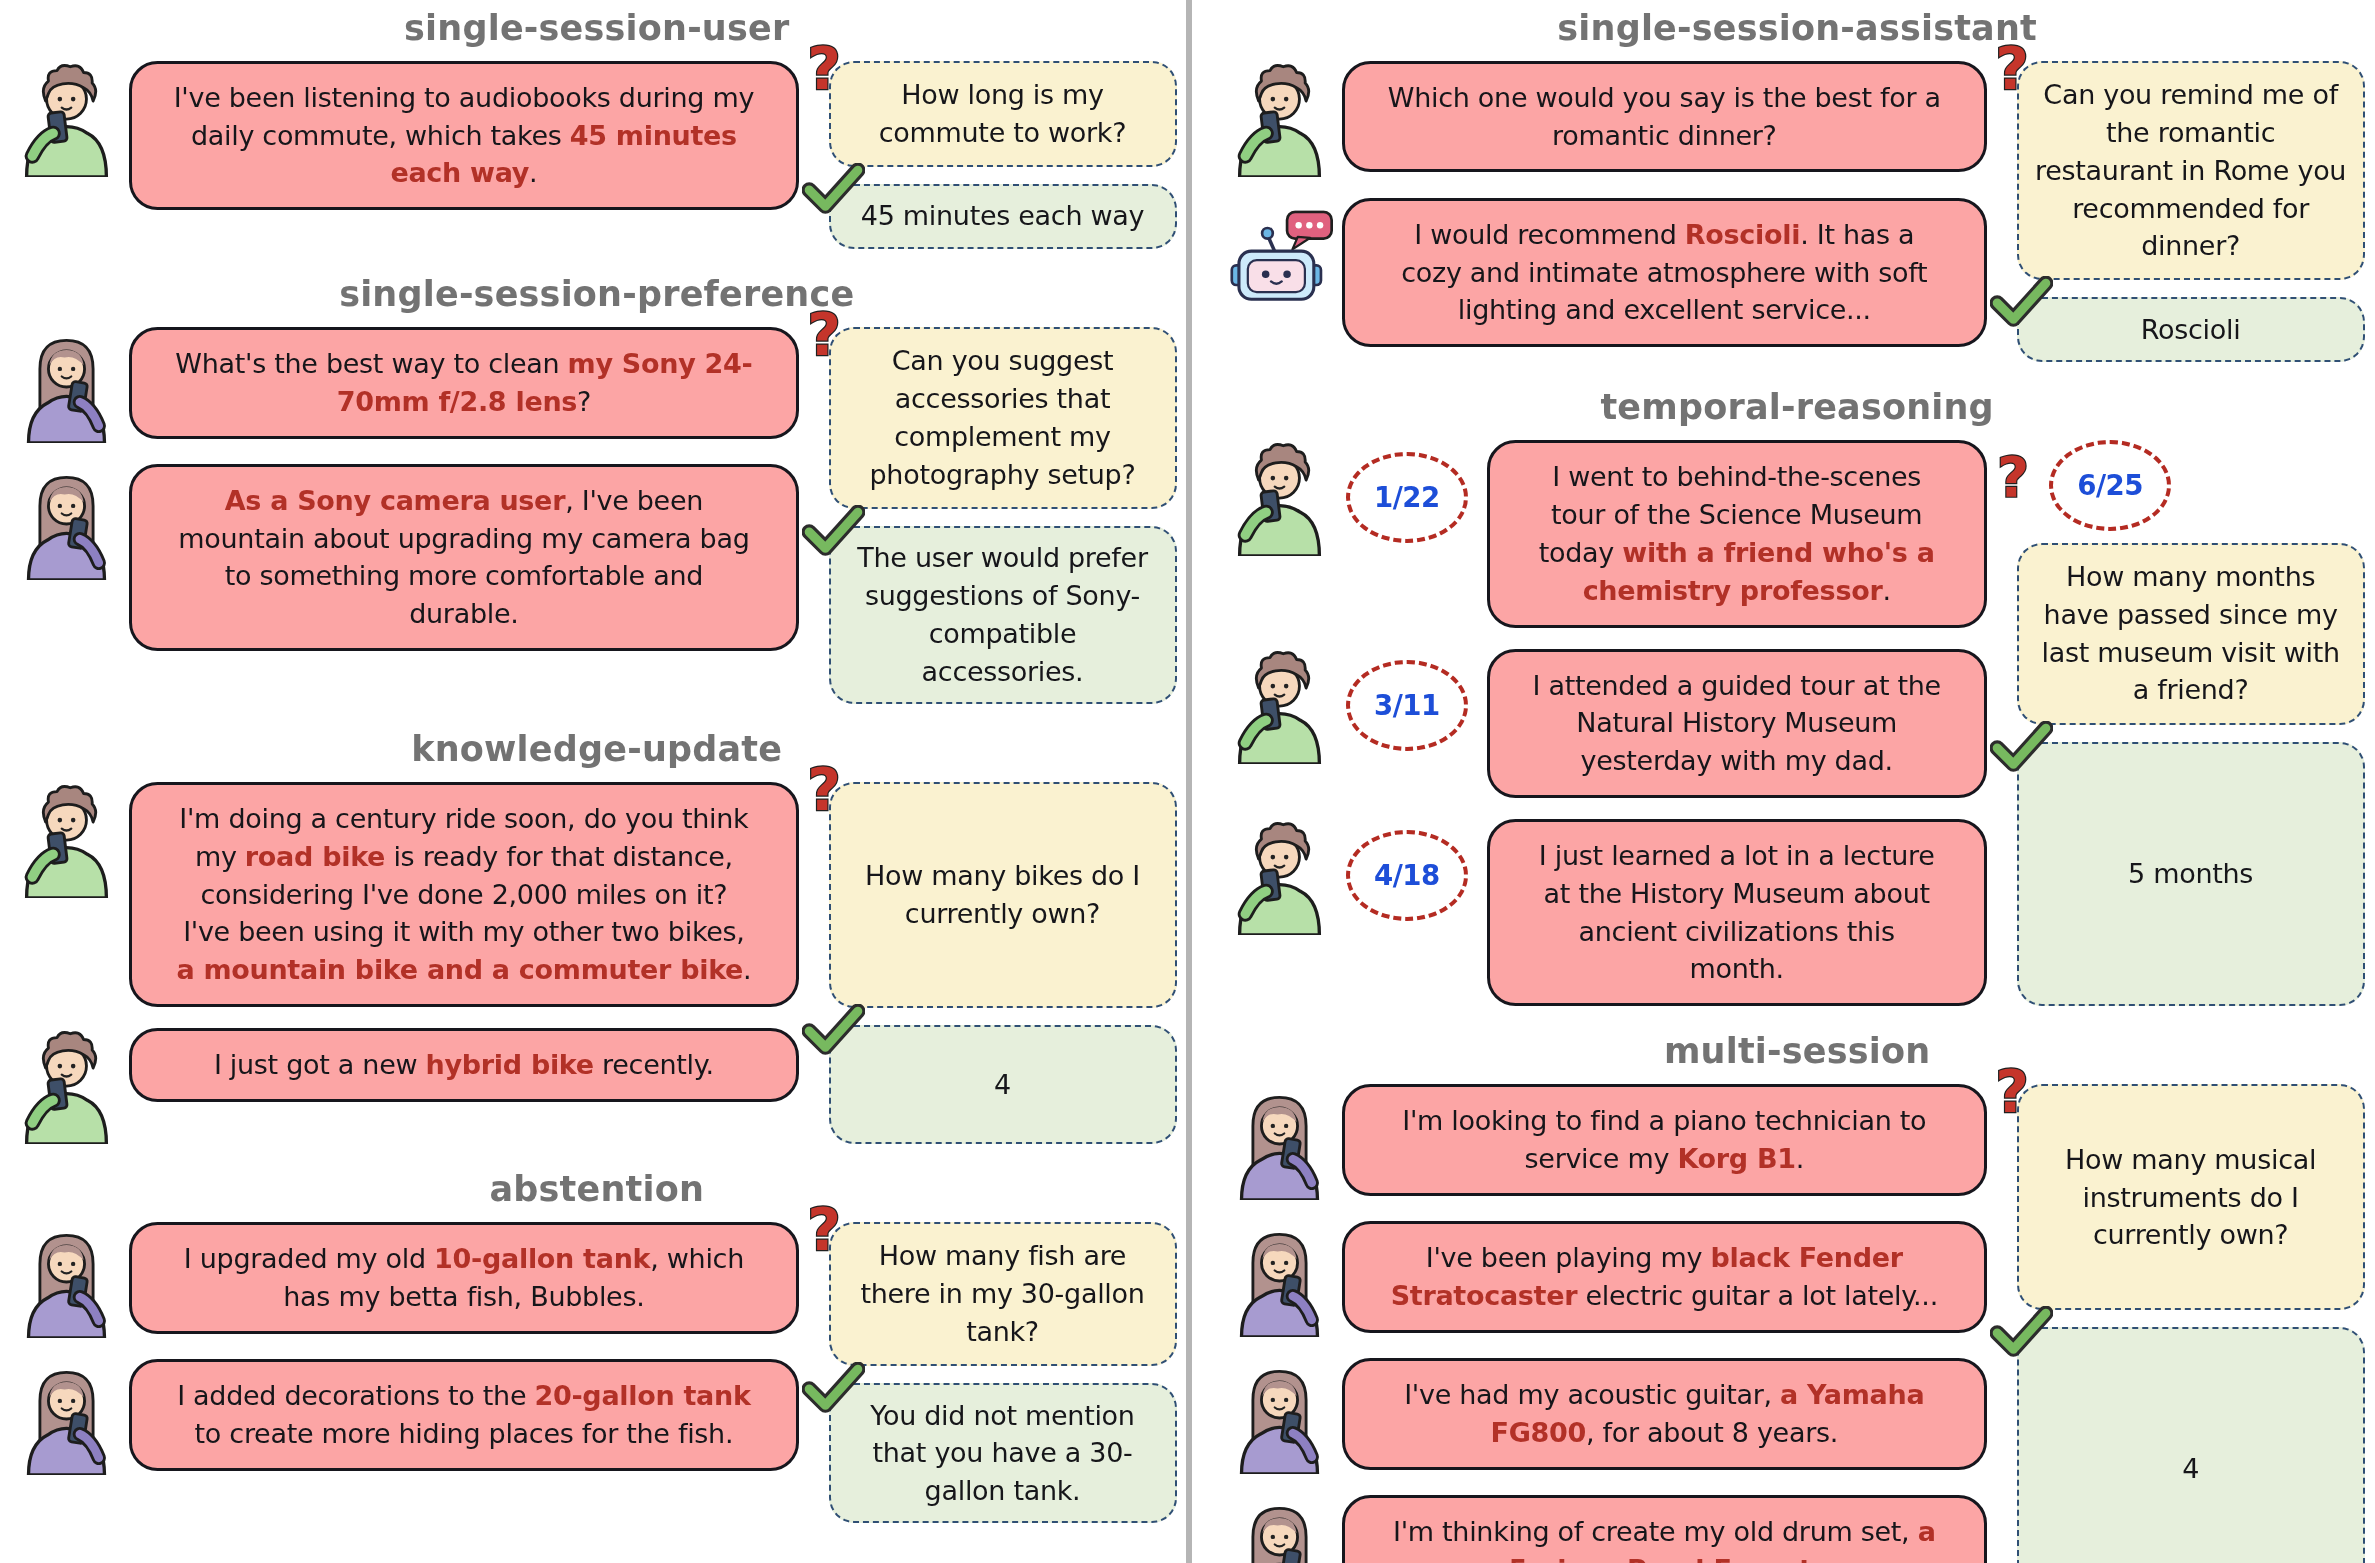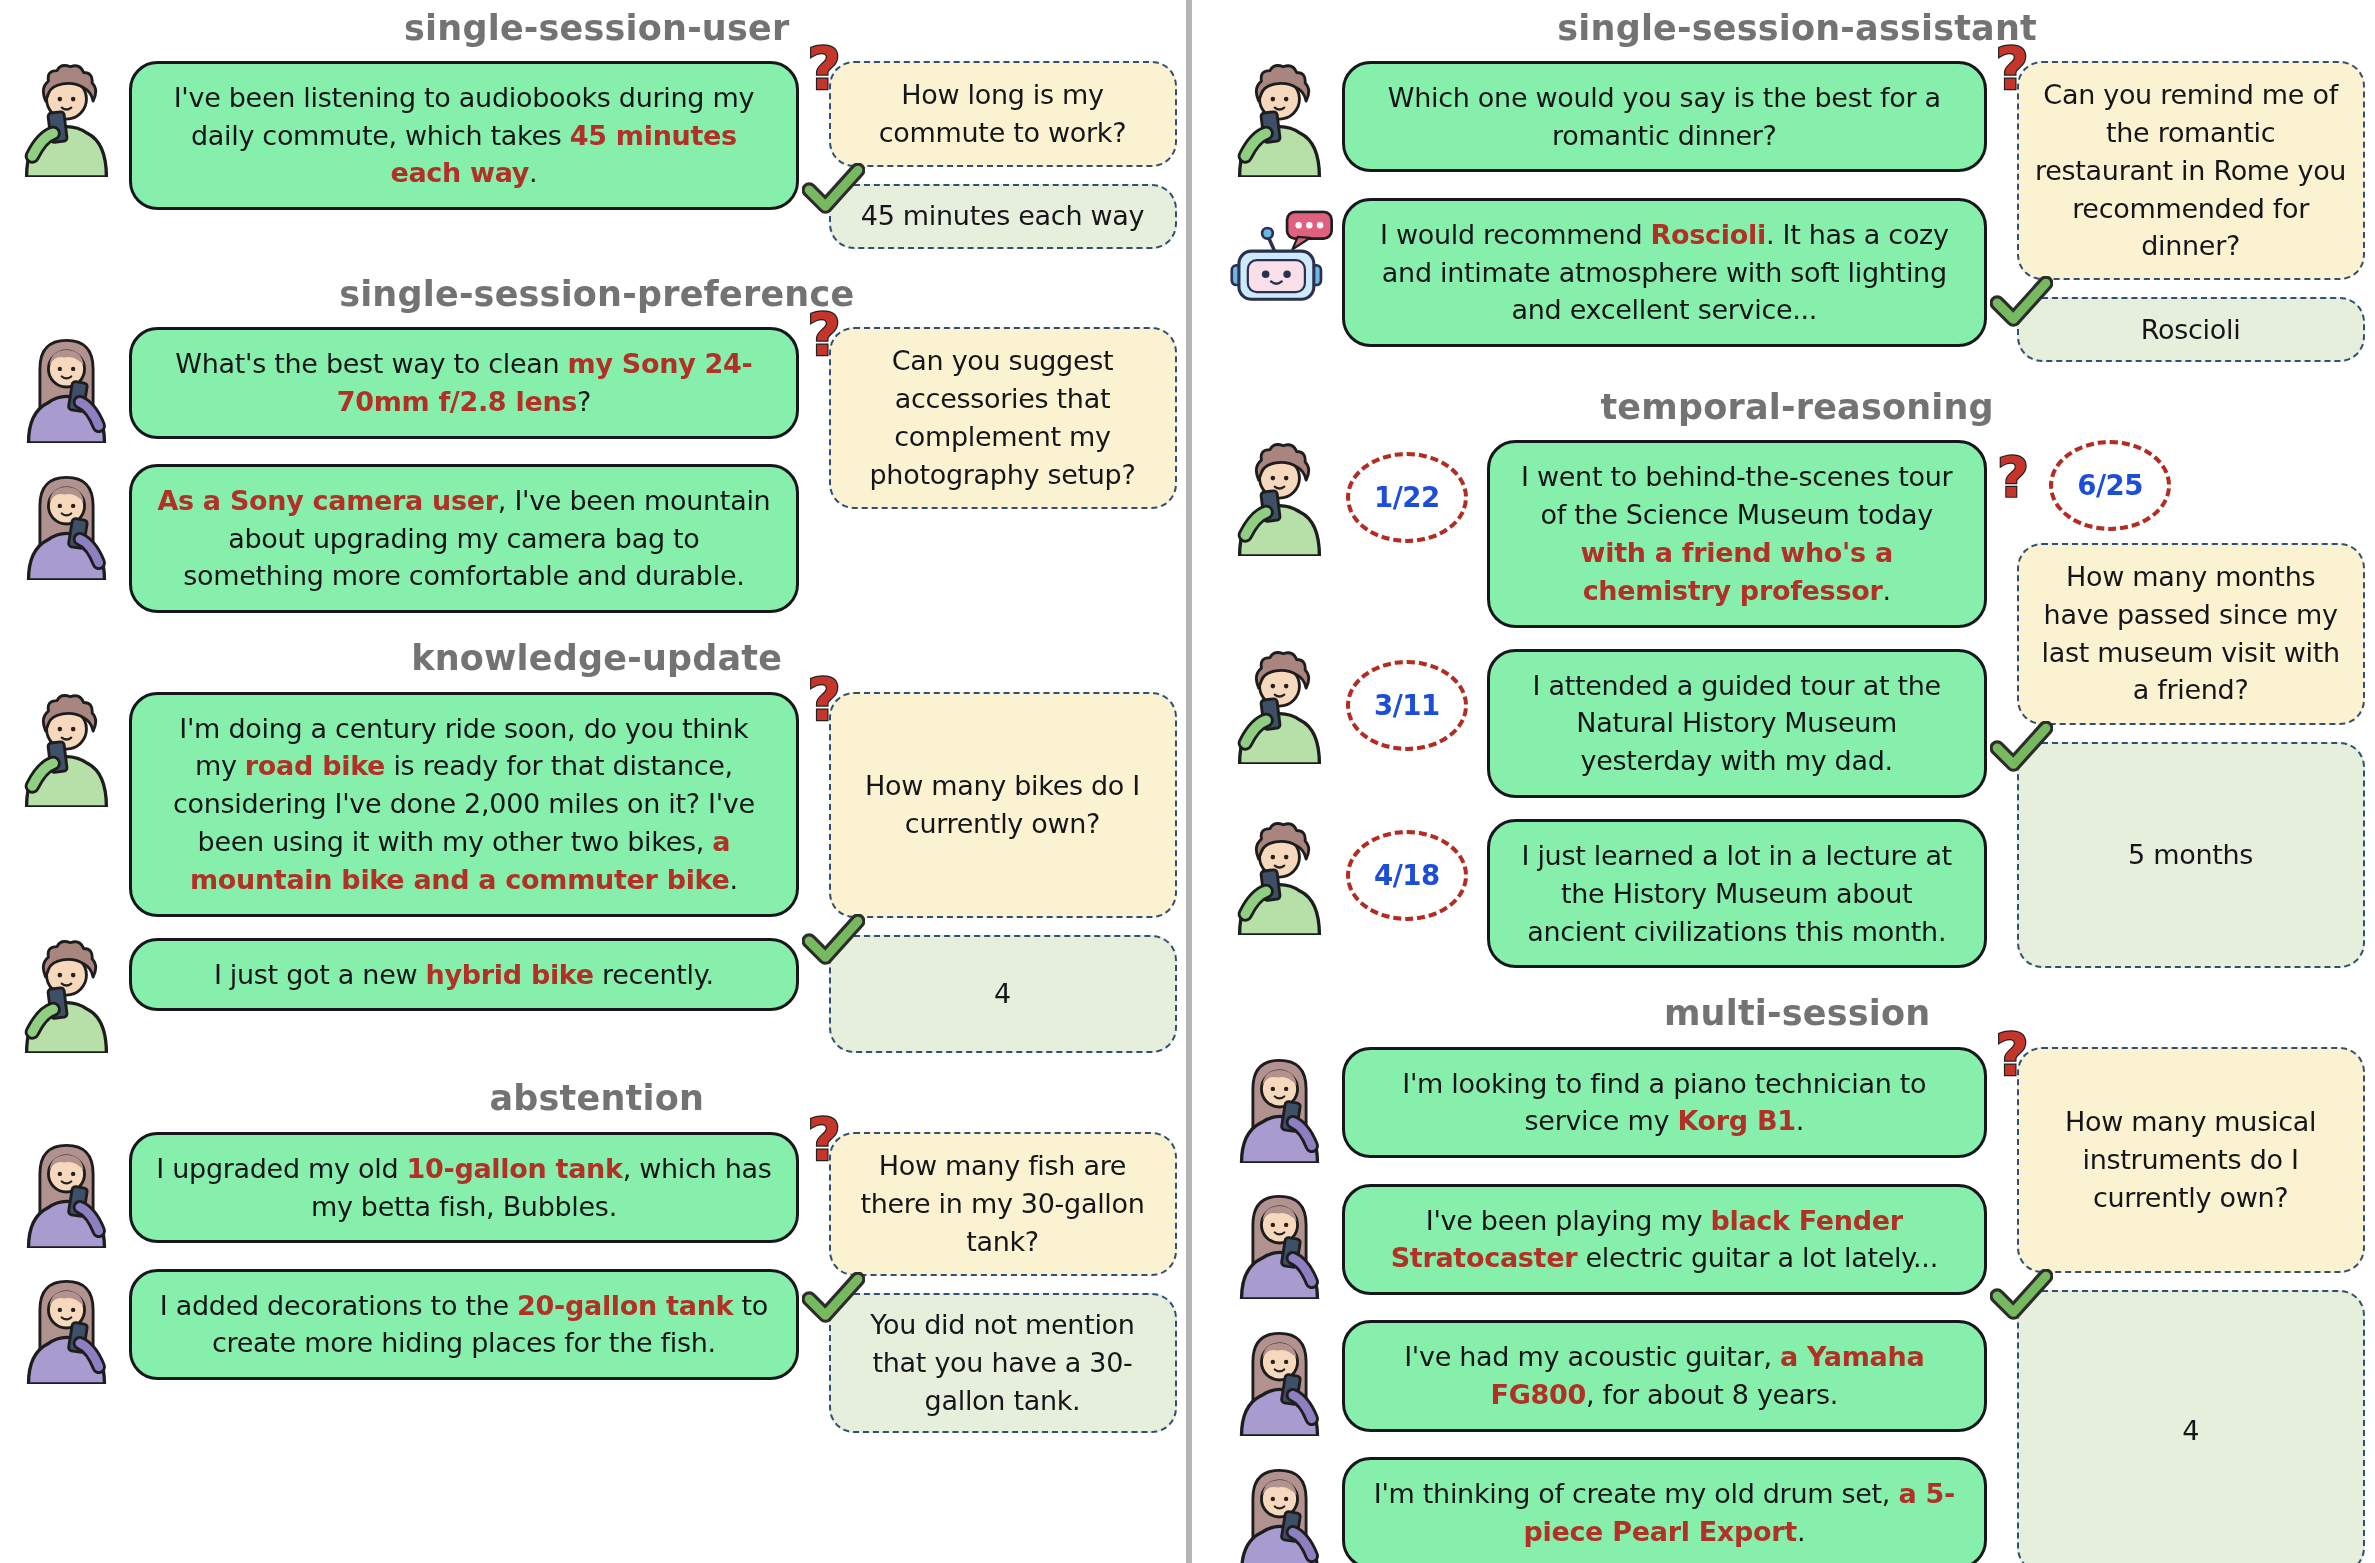--- a/index.html
+++ b/index.html
@@ -26,22 +26,22 @@
   .avatar{flex:none;width:99px;margin-top:1.9px;}
   .avatar svg{width:99px;height:114px;display:block;}
   .avatar.robot svg{width:107px;height:99px;margin-top:7.6px;}
 
   .bubble{box-sizing:border-box;display:flex;align-items:center;
     font-size:27px;line-height:1.40;font-weight:500;letter-spacing:-0.3px;color:#16161a;}
   .bubble .txt{display:block;width:100%;text-align:center;}
   .hl{color:#b23127;font-weight:700;}
 
   .bubble.blue{
-    flex:1;background:#86efac;border:3.3px solid #16161d;border-radius:28.5px;
-    padding:15px 23px;min-height:61px;
+    flex:1;background:#fca5a5;border:3.3px solid #16161d;border-radius:28.5px;
+    padding:15px 41px;min-height:61px;
   }
   .date-circle{
     flex:none;box-sizing:border-box;min-width:122px;height:91px;margin-top:11.4px;
     border:4.3px dashed #b42b22;border-radius:50%;
     display:inline-flex;align-items:center;justify-content:center;
     color:#1d4ed8;font-weight:700;font-size:27.6px;letter-spacing:-0.5px;
   }
   .msg-row .date-circle{margin-left:3.8px;margin-right:5.7px;}
 
   .rail{width:363px;flex:none;display:flex;flex-direction:column;gap:17px;justify-content:space-between;}
@@ -192,20 +192,28 @@
       <div class="rail">
         <div class="q-block">
           <svg class="qmark corner" viewBox="0 0 44 66">
                 <use href="#qmark-sym"></use>
               </svg>
 
           <div class="bubble yellow q-bubble">
                 <span class="txt"><span>Can you suggest accessories that complement my photography setup?</span></span>
               </div>
         </div>
+        <div class="a-block">
+          <svg class="check" viewBox="0 0 70 60">
+                <use href="#check-sym"></use>
+              </svg>
+          <div class="bubble green a-bubble">
+                <span class="txt"><span>The user would prefer suggestions of Sony-compatible accessories.</span></span>
+              </div>
+        </div>
       </div>
     </div>
   </section>
 
   <section class="section">
     <h2 class="section-title">knowledge-update</h2>
     <div class="section-body">
       <div class="messages">
   <div class="msg-row">
     <span class="avatar">

